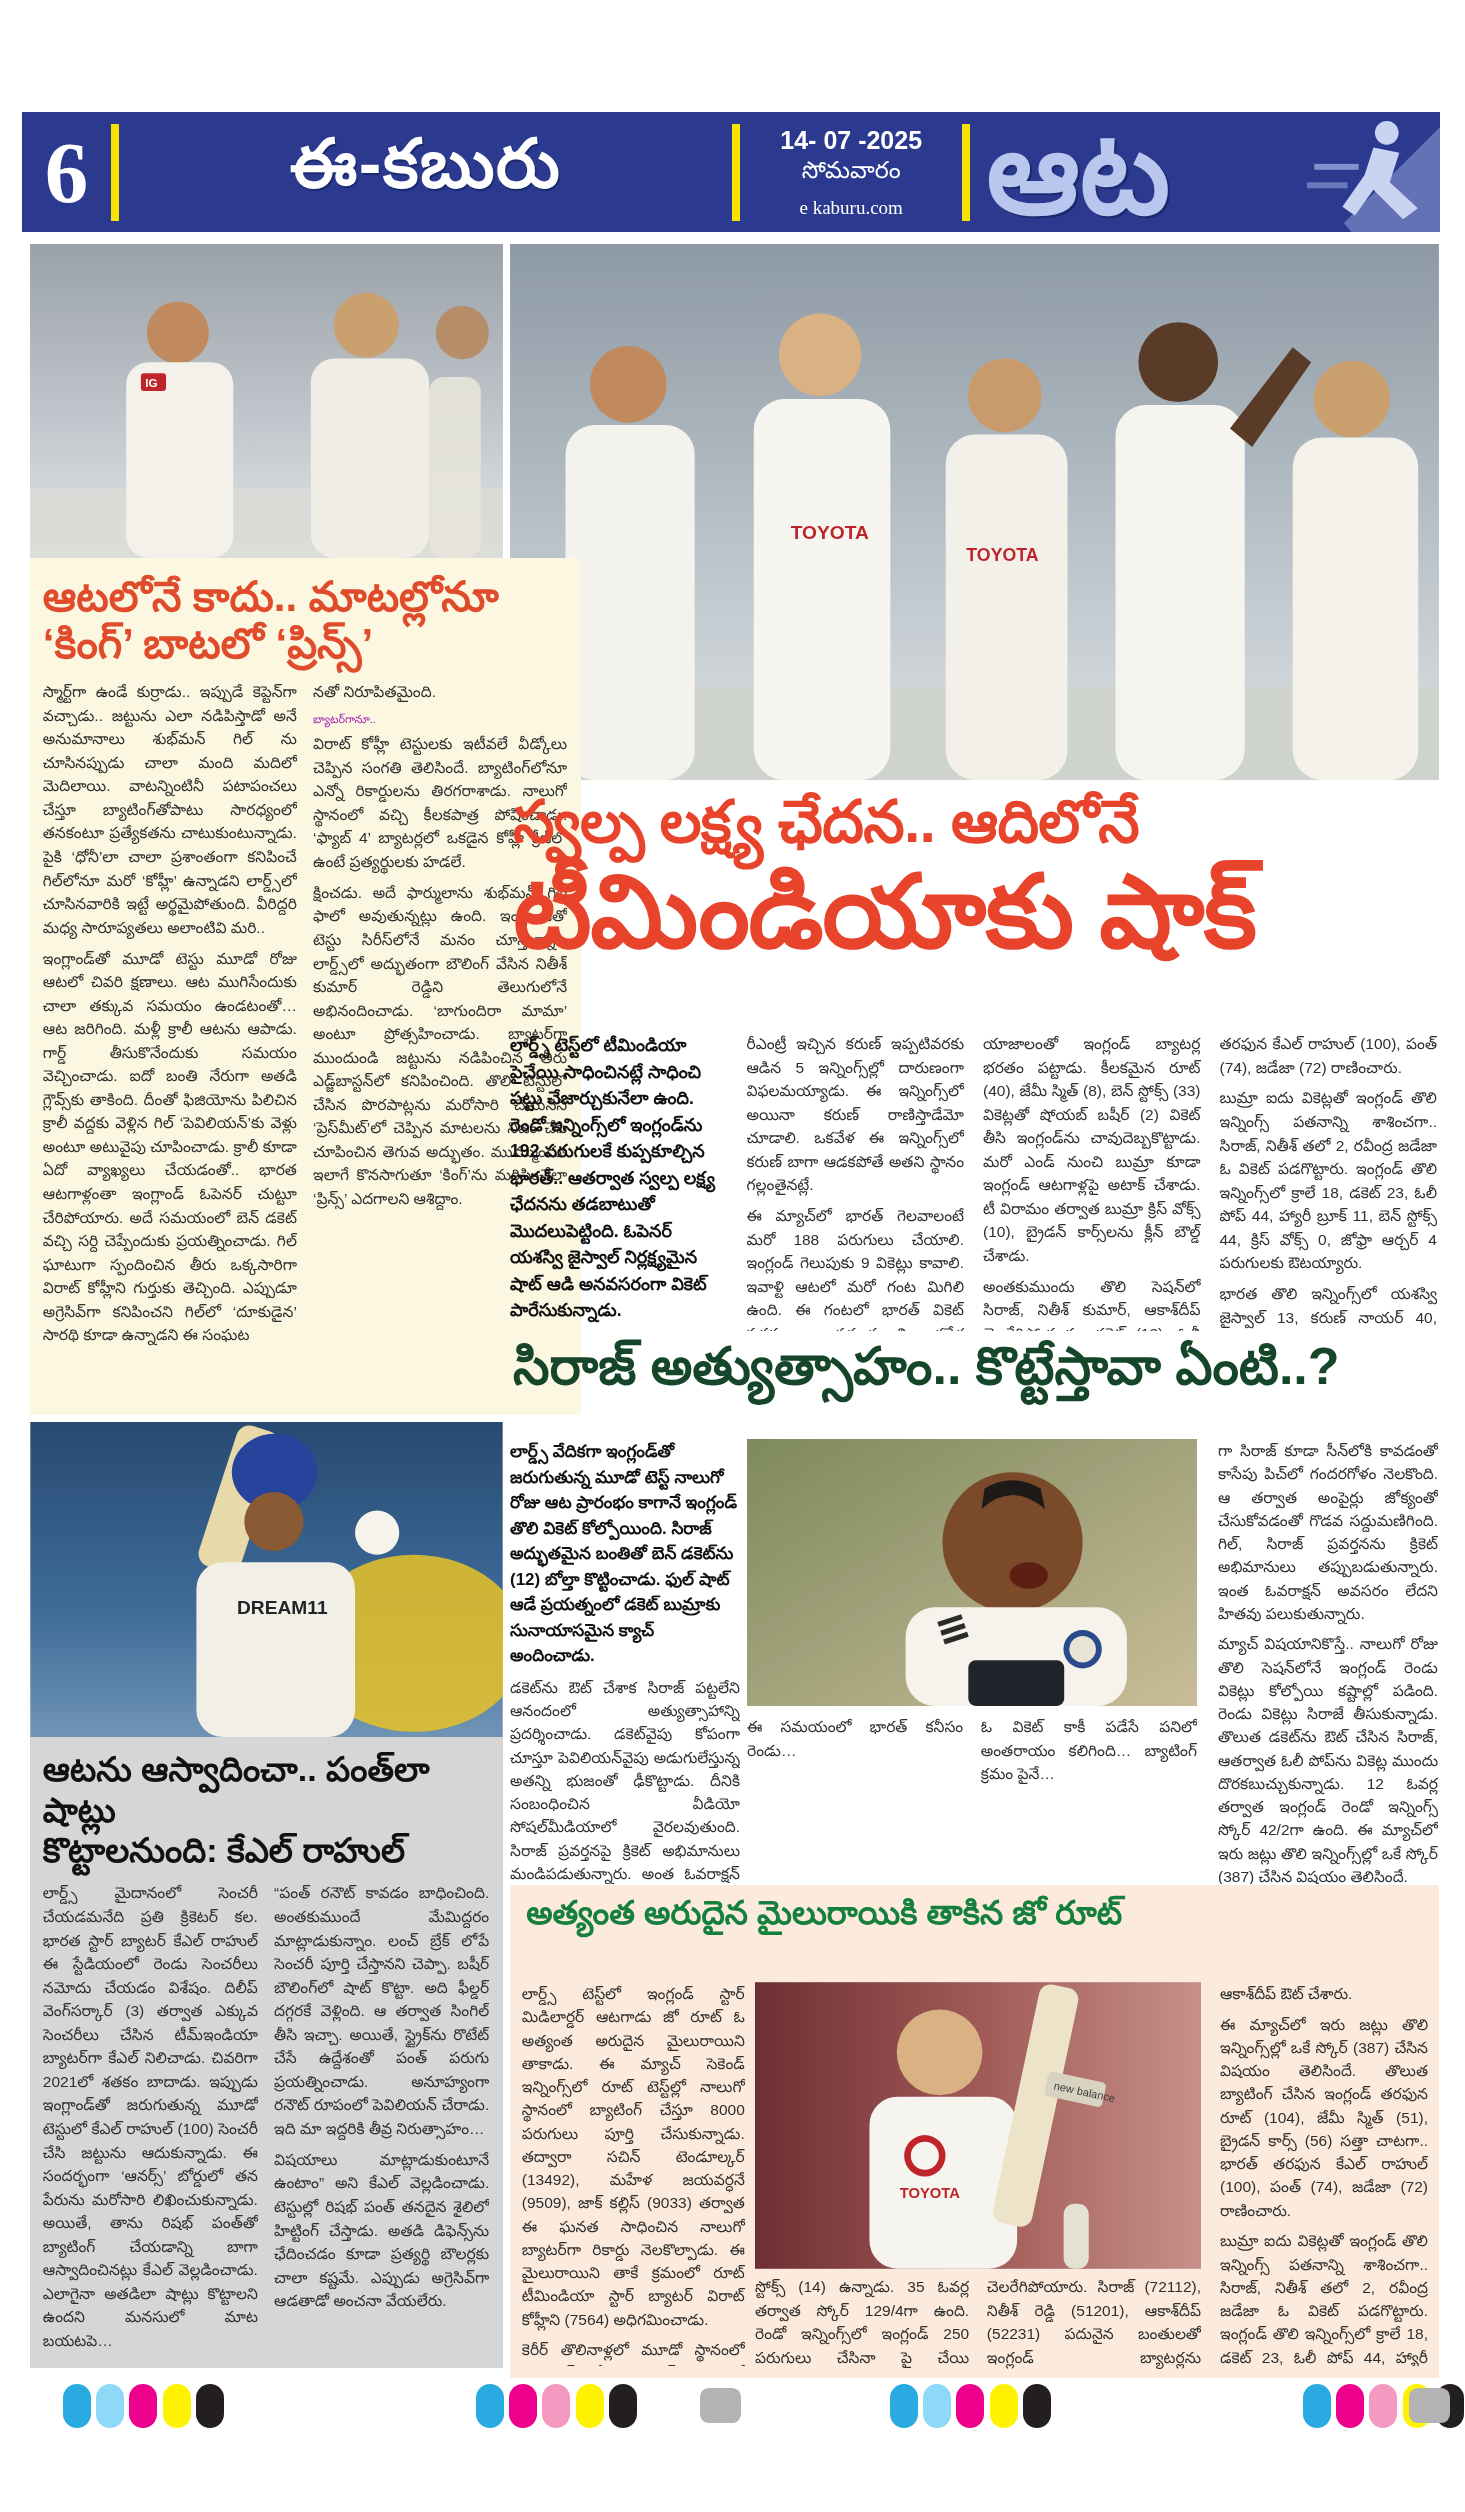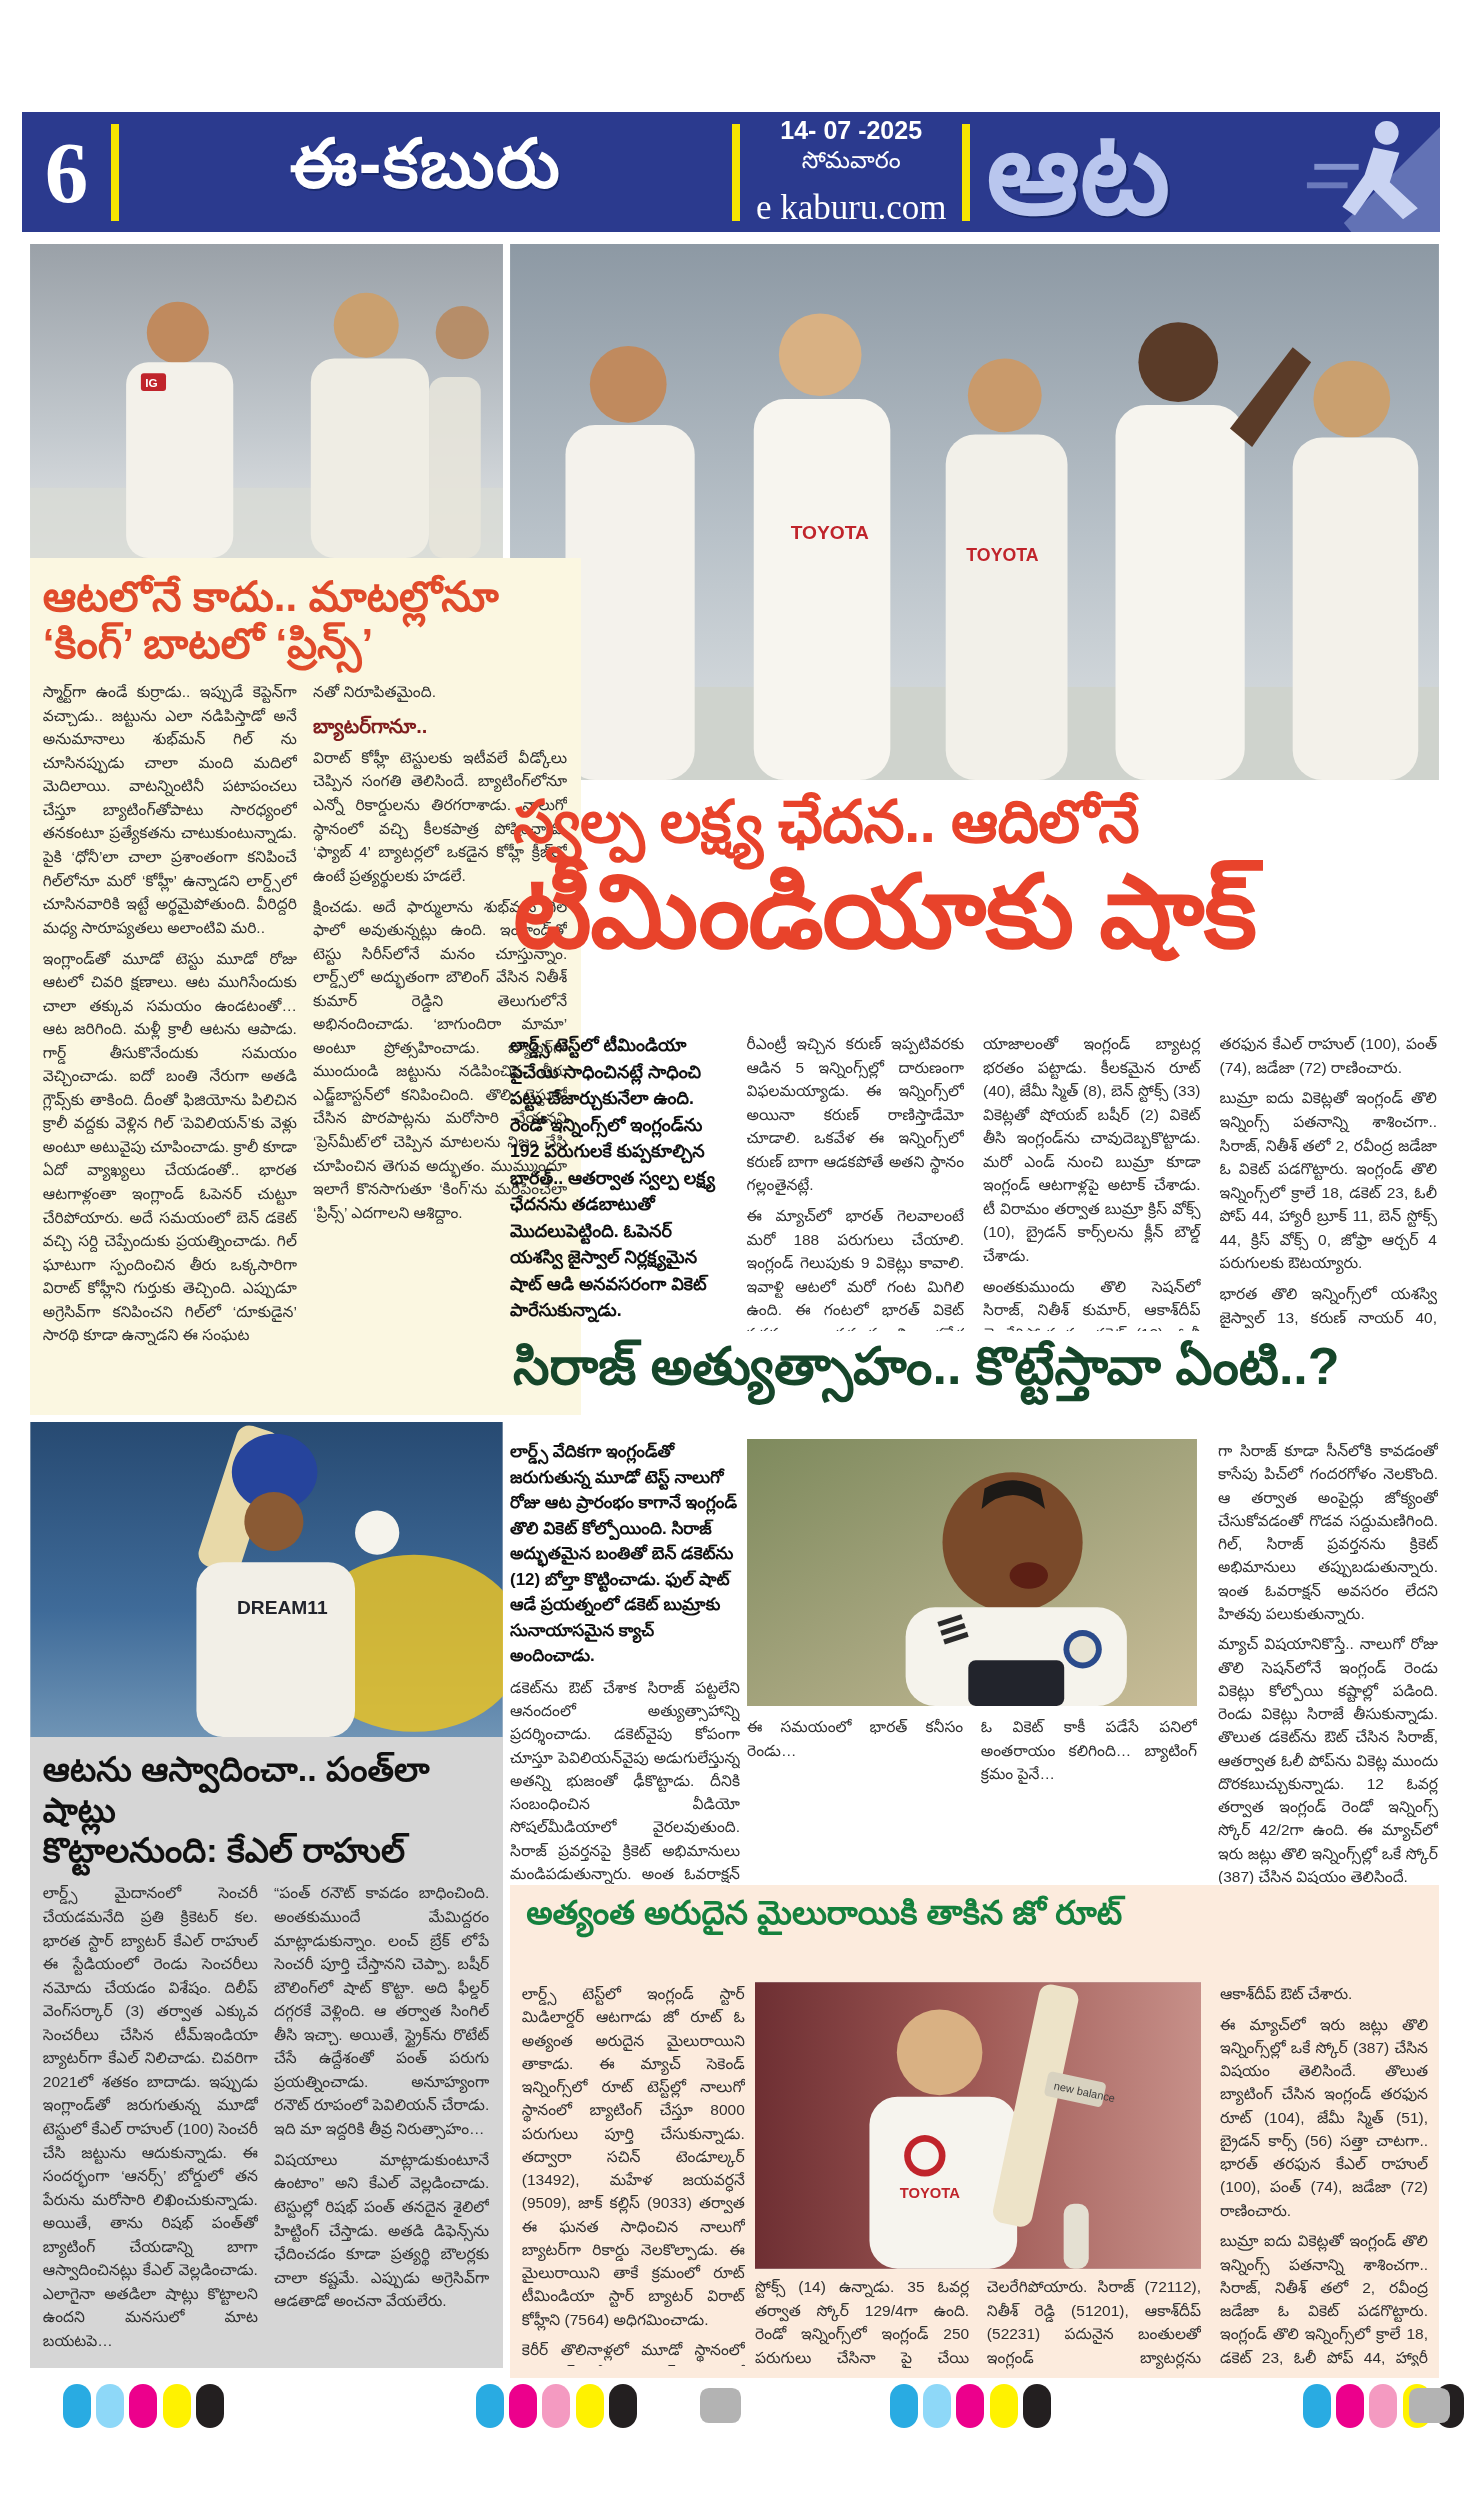--- a/index.html
+++ b/index.html
@@ -9,35 +9,35 @@
   .header{position:absolute;left:22px;top:112px;width:1418px;height:120px;background:#2b3a8e;
           display:flex;align-items:center;overflow:hidden;}
   .page-num{width:89px;text-align:center;color:#fff;font-family:"Liberation Serif",serif;
             font-size:87px;font-weight:bold;line-height:1;}
   .ybar{width:8.1px;height:97px;background:#f6e400;flex:0 0 auto;}
   .masthead{width:613px;text-align:center;color:#fff;font-size:68px;font-weight:800;
             letter-spacing:1.5px;text-shadow:1.5px 1.5px 0 #1a2a6e;}
   .dateblock{width:222px;text-align:center;color:#fff;line-height:1.25;}
   .dateblock .d1{font-size:25px;font-weight:bold;}
   .dateblock .d2{font-size:23.6px;}
-  .dateblock .d3{font-size:35px;font-family:"Liberation Serif",serif;margin-top:10.3px;}
+  .dateblock .d3{font-size:19px;font-family:"Liberation Serif",serif;margin-top:10.3px;}
   .section-word{font-size:117px;font-weight:800;color:#b9c6ee;line-height:1;margin-left:16.2px;
                 text-shadow:2.2px 2.2px 0 #1a2a6e;z-index:2;}
   .runner{position:absolute;right:0;top:0;height:120px;width:244px;}
   
   .photo{position:absolute;overflow:hidden;background:#cfd4d8;}
   .photo svg{display:block;}
   
   .story1{position:absolute;left:29.5px;top:558px;width:551px;height:857px;background:#fbf7e1;
           box-sizing:border-box;padding:14.8px 13.3px;}
   .story1 h1{margin:0 0 13.3px 0;font-size:42px;line-height:1.12;font-weight:800;color:#e04b2b;}
   .cols{display:flex;gap:16.2px;}
   .col{flex:1;overflow:hidden;text-align:justify;font-size:15.5px;line-height:1.52;}
   .col p{margin:0 0 7.4px 0;}
-  .subhead{font-weight:bold;color:#7f1d1d;font-size:20px;margin:4.4px 0;}
+  .subhead{font-weight:normal;color:#a21caf;font-size:11px;margin:4.4px 0;}
   
   .lead-headline{position:absolute;left:513px;top:792px;width:927px;color:#e8432b;}
   .lead-headline .l1{font-size:59px;font-weight:800;line-height:1.05;letter-spacing:-0.7px;}
   .lead-headline .l2{font-size:102px;font-weight:900;line-height:1.02;letter-spacing:-1.5px;margin-top:5.9px;}
   .lead-body{position:absolute;left:510px;top:1032px;width:927px;height:299px;display:flex;gap:19px;}
   .lead-body .col{font-size:15.5px;}
   .lead-intro{font-size:17.7px;font-weight:bold;color:#111;text-align:left;line-height:1.5;}
   
   .siraj-headline{position:absolute;left:513px;top:1338px;width:927px;font-size:52px;font-weight:800;
                   color:#16462a;line-height:1.1;}

